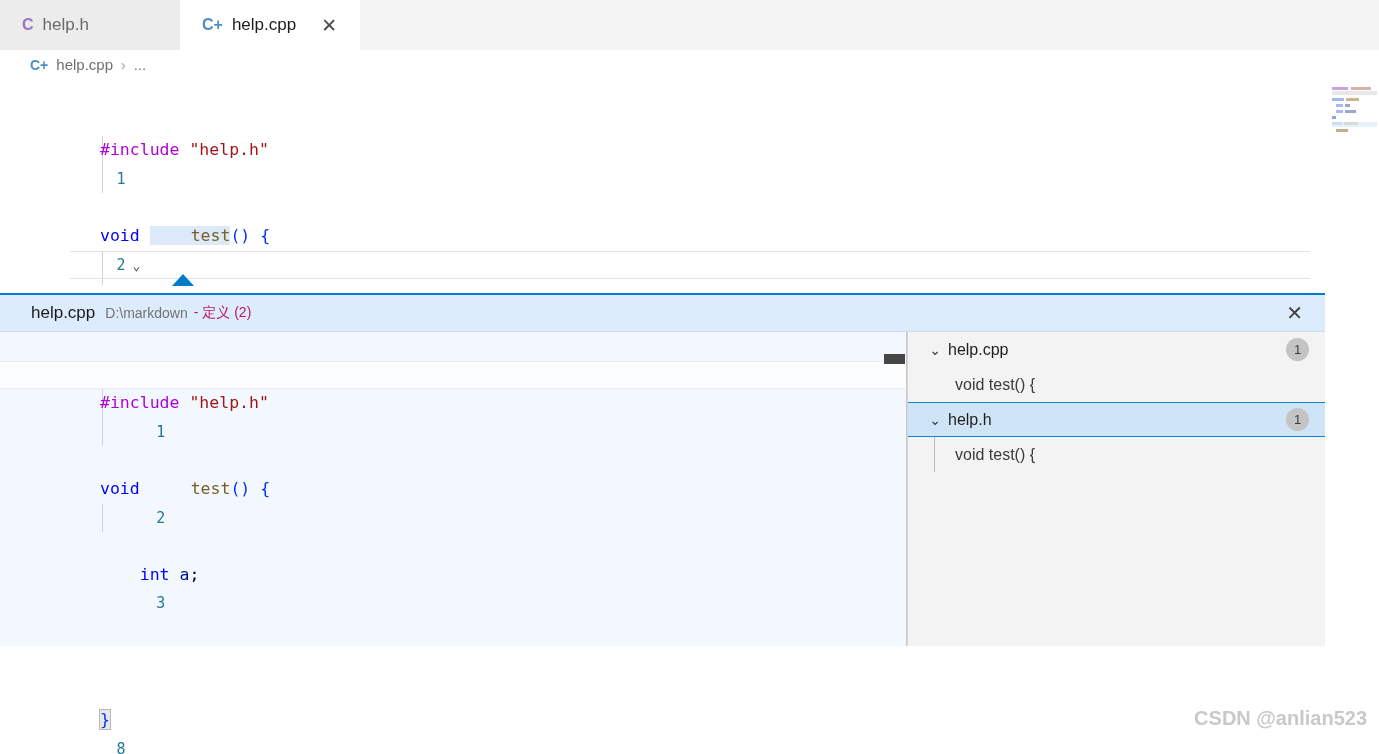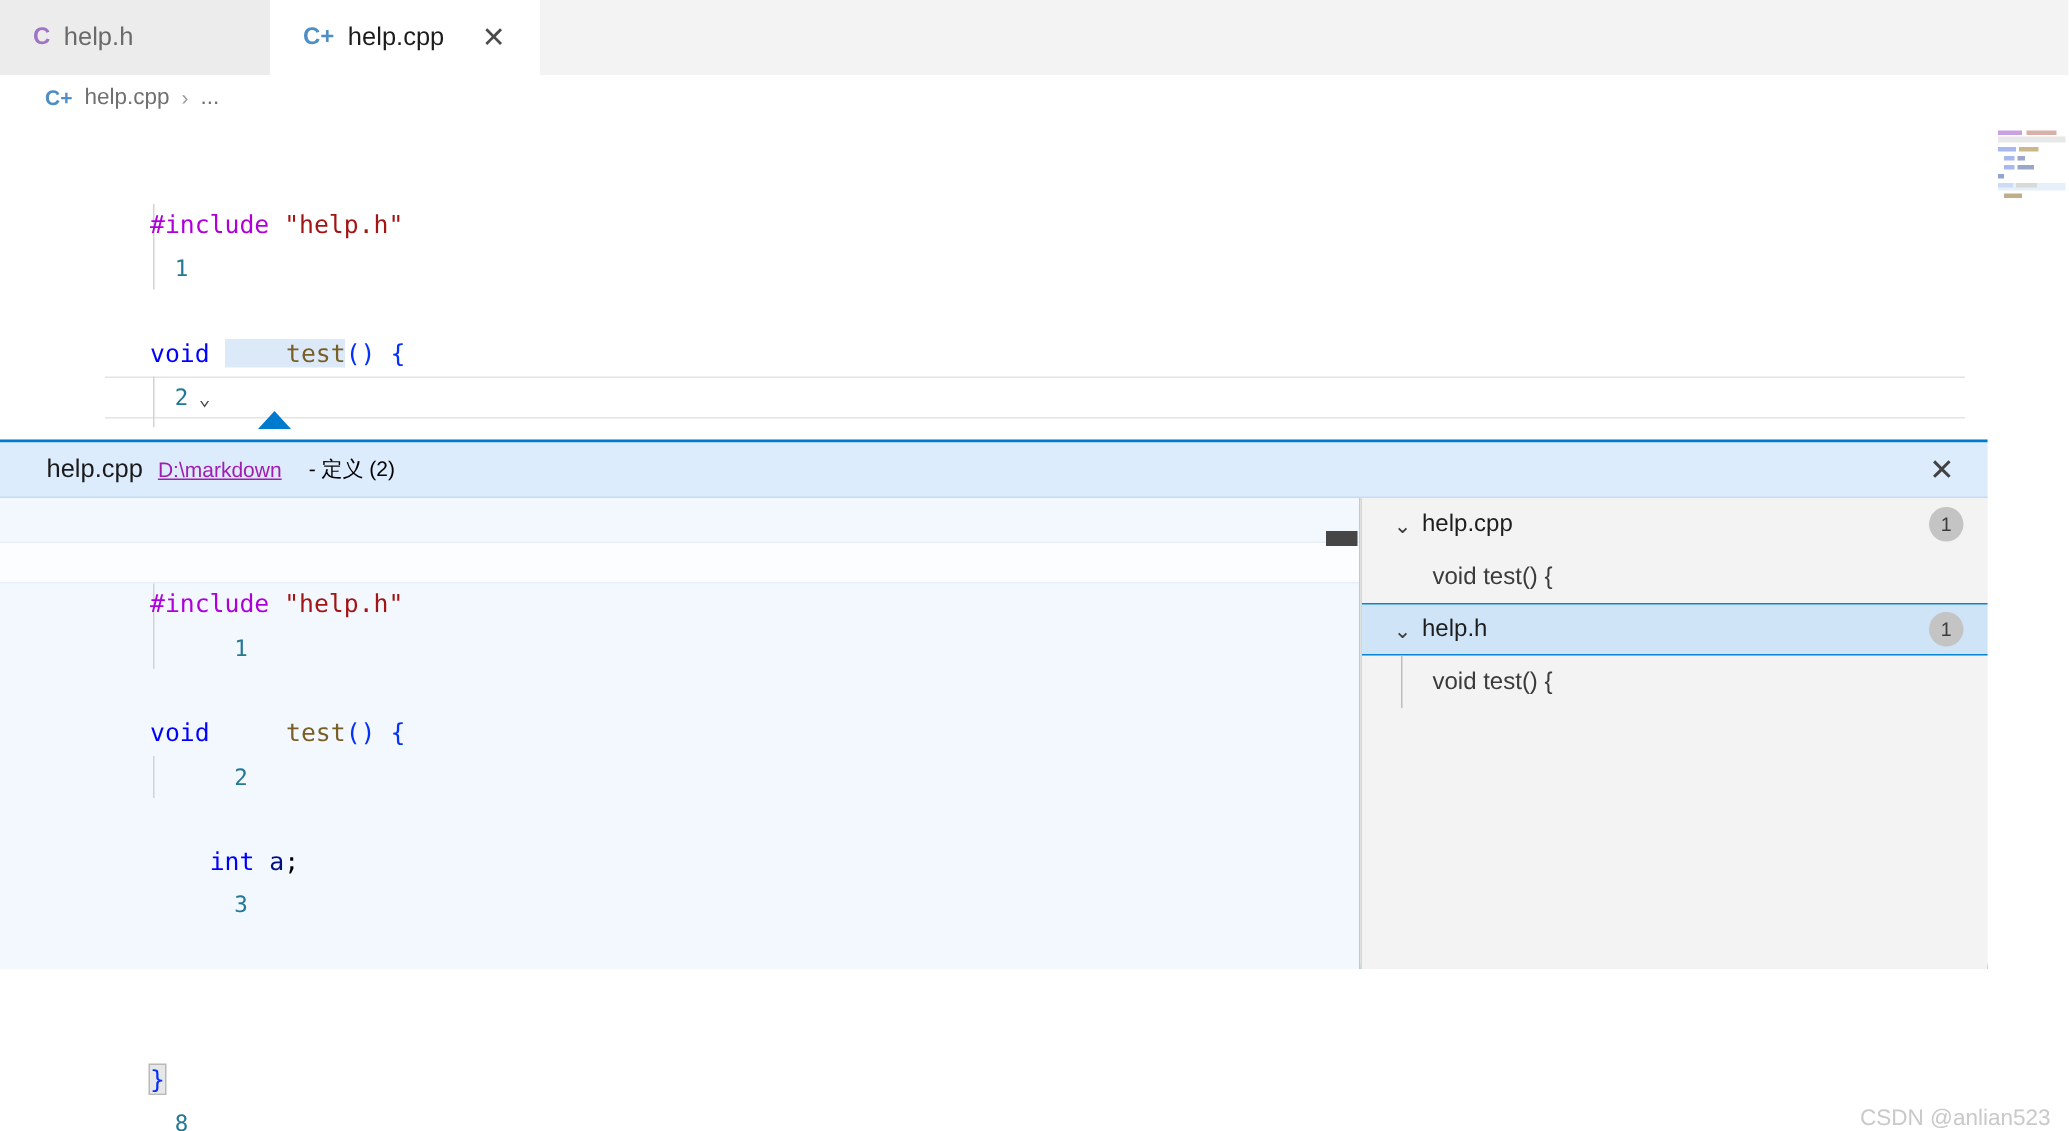--- a/index.html
+++ b/index.html
@@ -102,22 +102,22 @@
     width: 0; height: 0;
     border-left: 11px solid transparent; border-right: 11px solid transparent;
     border-bottom: 12px solid #007acc;
   }
   .peek-head {
     height: 37px; background: #dcecfd;
     display: flex; align-items: center; padding: 0 16px 0 31px;
     border-bottom: 1px solid #c5dcf2;
   }
   .peek-title { font-size: 17px; color: #1a1a1a; }
-  .peek-path  { font-size: 14px; color: #a21caf; margin-left: 10px; text-decoration: underline; }
-  .peek-kind  { font-size: 14px; color: #000000; margin-left: 18px; }
+  .peek-path  { font-size: 14px; color: #737373; margin-left: 10px; }
+  .peek-kind  { font-size: 14px; color: #be185d; margin-left: 6px; }
   .peek-spacer { flex: 1; }
   .peek-close { font-size: 20px; color: #424242; cursor: pointer; padding: 0 6px; }
 
   .peek-body { position: relative; height: 314px; display: flex; }
   .peek-editor {
     position: relative; width: 907px; height: 314px;
     background: #f2f8fe; overflow: hidden;
   }
   .peek-cur-line {
     position: absolute; left: 0; right: 0; height: 28.6px;
@@ -161,22 +161,22 @@
   }
 
   
   .editor-bottom {
     position: absolute; left: 0; top: 649px; width: 1379px; height: 105px;
     background: #ffffff; overflow: hidden;
   }
 
   
   .watermark {
-    position: absolute; right: 12px; bottom: 0;
-    font-size: 15px; color: #c9c9c9;
+    position: absolute; right: 12px; bottom: 24px;
+    font-size: 20px; color: #c9c9c9; font-weight: bold;
   }
 </style>
 </head>
 <body>
 
 <div id="app">
 
   <div class="tabbar">
     <div class="tab inactive">
       <span class="tab-icon c">C</span>

